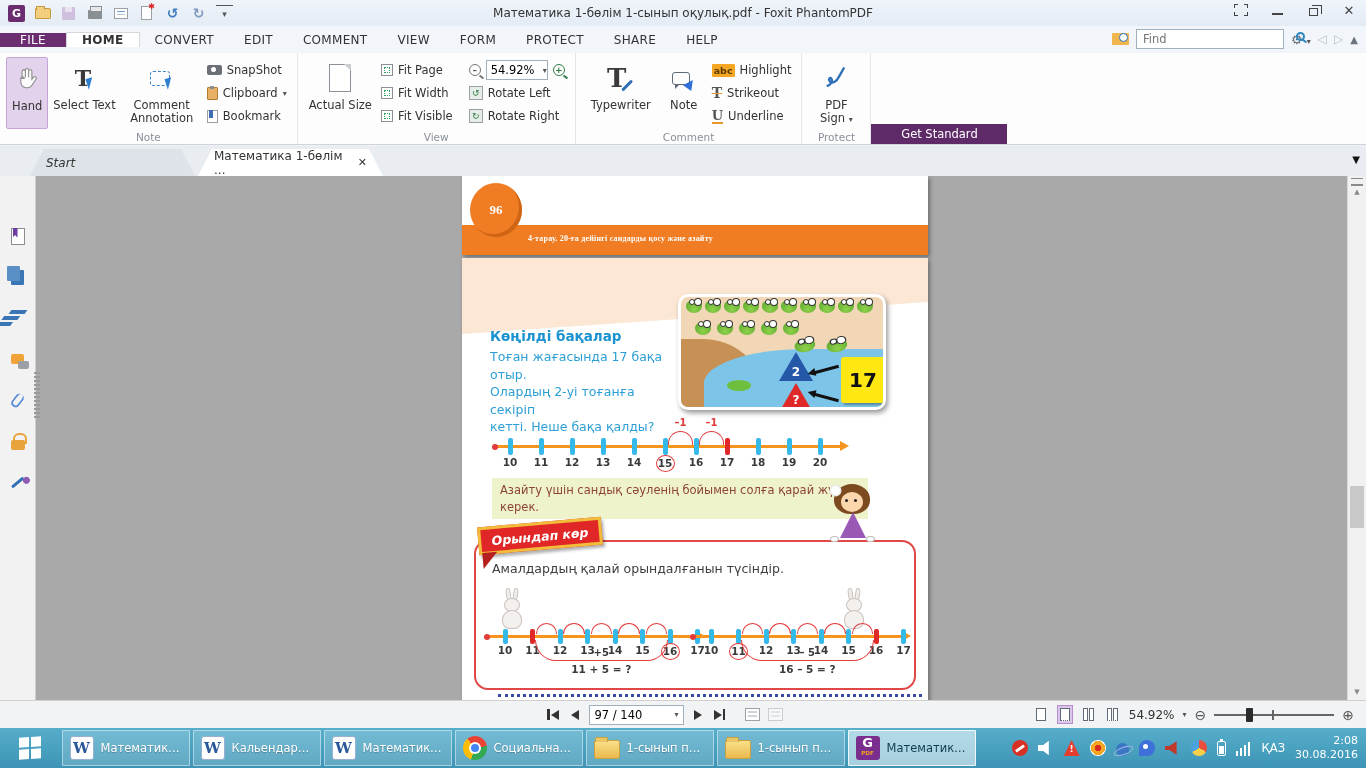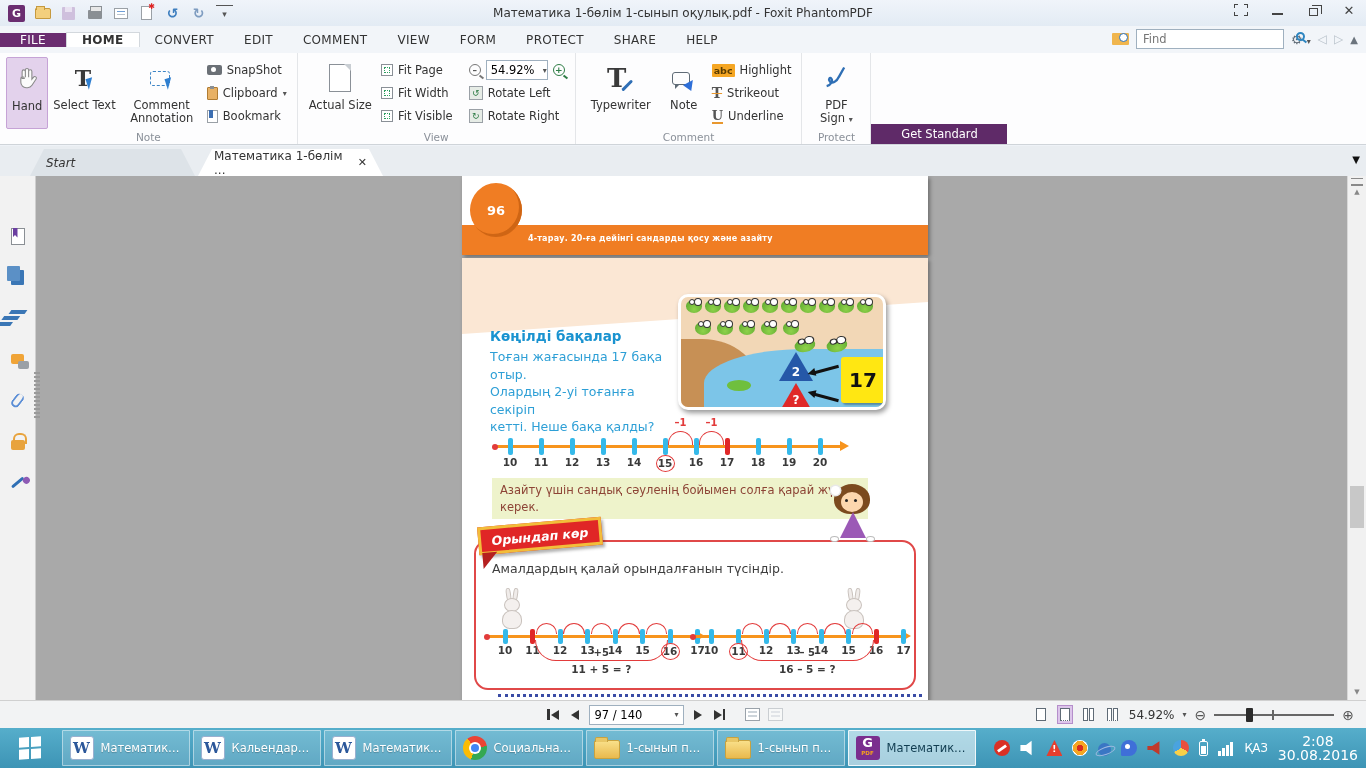--- a/index.html
+++ b/index.html
@@ -123,21 +123,21 @@
   .sic-comments::before { content:""; position:absolute; right:-5px; bottom:-5px; width:11px; height:8px; background:#9aa0a6; border-radius:2px; }
   .sic-attachments { width:9px; height:15px; border:2.2px solid #5b8ed6; border-radius:5px; border-top:none; transform:rotate(38deg); }
   .sic-security { width:14px; height:10px; background:#e8a33d; border-radius:2px; position:relative; margin-top:7px; }
   .sic-security::before { content:""; position:absolute; left:2px; top:-7px; width:10px; height:9px; border:2.5px solid #e8a33d; border-bottom:none; border-radius:6px 6px 0 0; }
   .sic-signature { width:15px; height:2.5px; background:#2f6fb5; transform:rotate(-40deg); position:relative; border-radius:2px; }
   .sic-signature::after { content:""; position:absolute; right:-4px; top:2px; width:7px; height:7px; background:#8e5bb5; border-radius:50%; }
   #side-handle { position:absolute; left:34px; top:196px; width:6px; height:48px; background:repeating-linear-gradient(#9a9a9a 0 2px, transparent 2px 4px); z-index:5; }
 
   #canvas { position:absolute; left:37px; right:19px; top:0; bottom:0; overflow:hidden; }
   .pdfpage { position:absolute; left:425px; width:466px; background:#fff; box-shadow:2px 2px 4px rgba(0,0,0,.35); }
-  #page96 { top:0; height:79px; }
+  #page96 { top:0; height:79px;font-family:Liberation Serif, serif; }
   #p96band { position:absolute; left:0; right:0; bottom:0; height:30px; background:#f07d23; }
   #p96circle { position:absolute; left:8px; top:-42px; width:52px; height:54px; background:#f07d23; border-radius:50%; box-shadow:inset -3px -3px 0 #cf6514; color:#fff; font-weight:bold; font-size:13px; display:flex; align-items:center; justify-content:center; }
   #p96chapter { position:absolute; left:66px; top:9px; color:#fff; font-weight:bold; font-size:8px; letter-spacing:.2px; }
 
   #page97 { top:82px; height:470px; }
   #band97 { position:absolute; top:0; left:0; right:0; height:80px; background:#fbe7d4; clip-path:polygon(0 0,100% 0,100% 55%,0 95%); }
 
   .frogcard { position:absolute; left:216px; top:36px; width:208px; height:116px; background:#f2d7b6; border:3px solid #fff; border-radius:10px; box-shadow:2px 3px 5px rgba(0,0,0,.4); overflow:hidden; }
   .pond { position:absolute; right:-6px; bottom:-4px; width:185px; height:62px; background:#7cc5e8; border-radius:55% 6px 0 0; }
   .bank { position:absolute; left:-4px; bottom:-4px; width:84px; height:72px; background:#c79055; border-radius:0 70% 0 0; }
@@ -263,21 +263,21 @@
   .ti-alert { background:#e53e2e; clip-path:polygon(50% 0,100% 100%,0 100%); color:#fff; font-size:9px; font-weight:bold; text-align:center; line-height:19px; }
   .ti-updater { background:radial-gradient(circle at 50% 50%, #d92b1f 0 3px, #f5a623 3px 7px, #fff 7px); border-radius:50%; }
   .ti-planet { background:#3a76c4; border-radius:50%; width:13px; height:13px; margin-top:2px; } .ti-planet::before { content:""; position:absolute; left:-3px; top:4px; width:19px; height:6px; border:1.5px solid #9db9e0; border-radius:50%; transform:rotate(-20deg); }
   .ti-qip { background:#3f6fd8; border-radius:50% 50% 50% 10%; } .ti-qip::before { content:""; position:absolute; left:4px; top:4px; width:5px; height:5px; background:#fff; border-radius:50%; }
   .ti-horn { background:#c0392b; clip-path:polygon(0 38%,30% 38%,75% 8%,75% 92%,30% 62%,0 62%); }
   .ti-baidu { border-radius:50%; background:conic-gradient(#e94f3d 0 33%, #f8d048 0 66%, #4aa3df 0 100%); }
   .ti-battery { width:9px; height:15px; border:1.5px solid #fff; border-radius:2px; margin-top:1px; } .ti-battery::before { content:""; position:absolute; top:-3px; left:2px; width:3px; height:2px; background:#fff; } .ti-battery::after { content:""; position:absolute; left:1px; right:1px; bottom:1px; height:8px; background:#fff; }
   .ti-network { display:flex; align-items:flex-end; gap:1.5px; } .ti-network i { display:block; width:2.5px; background:#fff; } 
   .ti-network i:nth-child(1){height:5px;} .ti-network i:nth-child(2){height:8px;} .ti-network i:nth-child(3){height:11px;} .ti-network i:nth-child(4){height:14px;}
   #tray-lang { color:#fff; font-size:11.5px; }
-  #tray-clock { color:#fff; font-size:14px; text-align:center; line-height:14px; }
+  #tray-clock { color:#fff; font-size:11px; text-align:right; line-height:14px; }
 </style>
 </head>
 <body>
 
 <div id="app">
 
   <div id="titlebar">
     <div id="qat">
       <span class="qat-ic foxit-logo">G</span>
       <span class="qat-ic">

